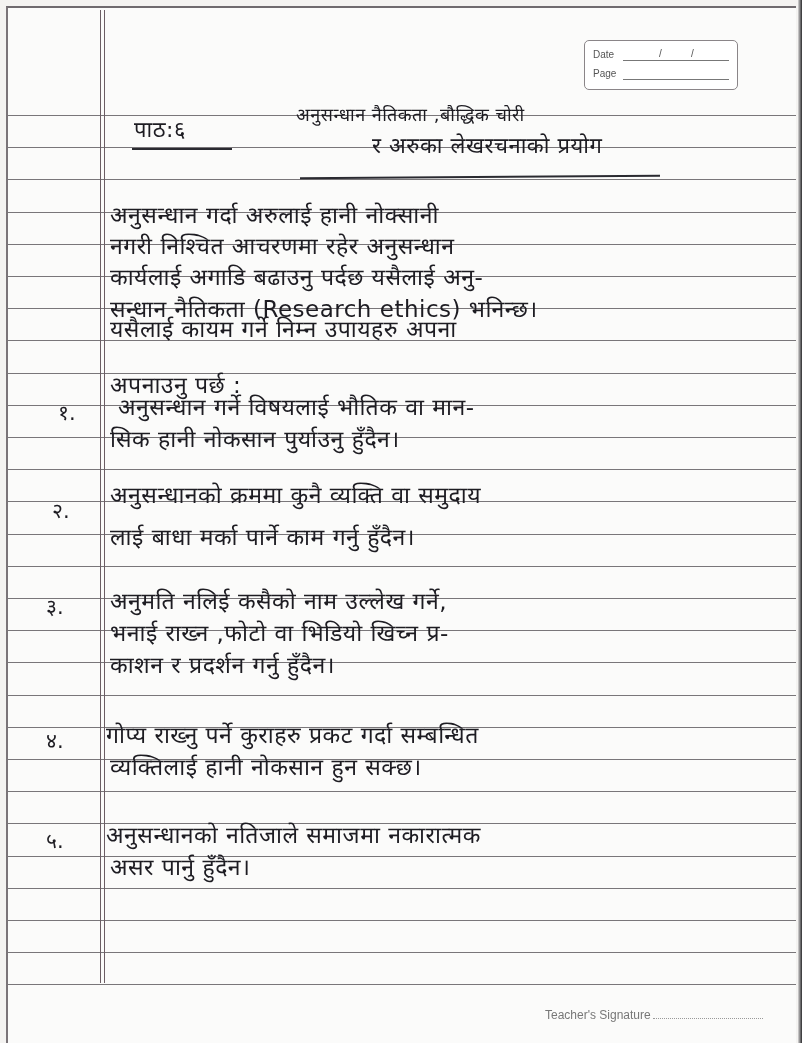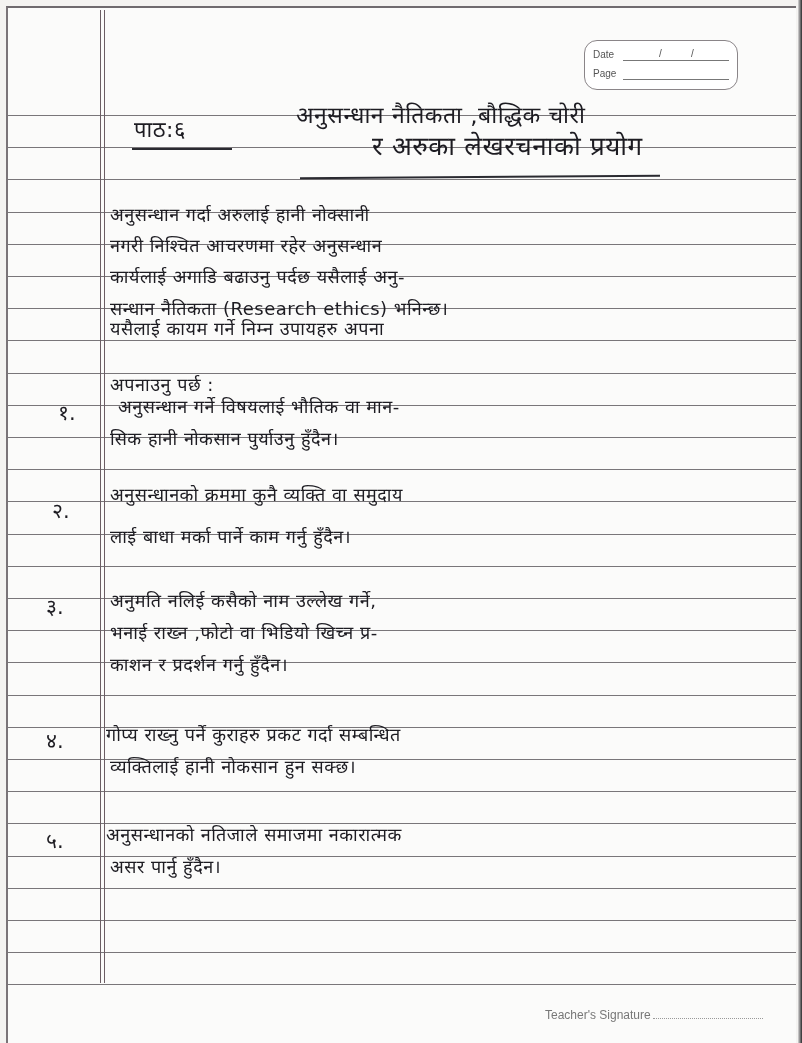--- a/index.html
+++ b/index.html
@@ -22,40 +22,40 @@
     }
     .rule {
       position: absolute; left: 8px; right: 6px; height: 1px;
       background: #4e4a4d; opacity: 0.75;
     }
     .margin-line {
       position: absolute; top: 10px; bottom: 60px; width: 1px; background: #6b5d63;
     }
     .datebox {
       position: absolute; left: 584px; top: 40px; width: 152px; height: 48px;
-      border: 1px solid #8a8588; border-radius: 13px; background: #fff;
+      border: 1px solid #8a8588; border-radius: 5px; background: #fff;
       font-family: "Liberation Sans", sans-serif; font-size: 10px; color: #555;
     }
     .datebox .row { position: absolute; left: 8px; right: 8px; height: 14px; }
     .datebox .row .lbl { position: absolute; left: 0; top: 0; }
     .datebox .row .line { position: absolute; left: 30px; right: 0; bottom: 2px; border-bottom: 1px solid #777; }
     .datebox .row .slash { position: absolute; top: -1px; font-size: 10px; }
     .hw {
       position: absolute;
       font-family: "DejaVu Sans", sans-serif;
       color: #1d1c22;
       white-space: nowrap;
-      font-size: 18px;
+      font-size: 23px;
       line-height: 30px;
       letter-spacing: 0.5px;
     }
     .lesson { left: 134px; top: 115px; font-size: 22px; }
     .lesson-underline { position: absolute; left: 132px; top: 148px; width: 100px; height: 2px; background: #2a2a30; }
-    .title1 { left: 296px; top: 100px; font-size: 23px; }
-    .title2 { left: 372px; top: 131px; font-size: 26px; }
+    .title1 { left: 296px; top: 100px; font-size: 18px; }
+    .title2 { left: 372px; top: 131px; font-size: 22px; }
     .title-underline { position: absolute; left: 300px; top: 176px; width: 360px; height: 2px; background: #2a2a30; transform: rotate(-0.4deg); }
     .num { position: absolute; font-family: "DejaVu Sans", sans-serif; font-size: 21px; color: #1d1c22; }
     .footer {
       position: absolute; left: 545px; top: 1008px;
       font-family: "Liberation Sans", sans-serif; font-size: 12px; color: #777;
     }
     .footer .dots { display: inline-block; width: 110px; border-bottom: 1px dotted #999; margin-left: 2px; }
   </style>
 </head>
 <body>

